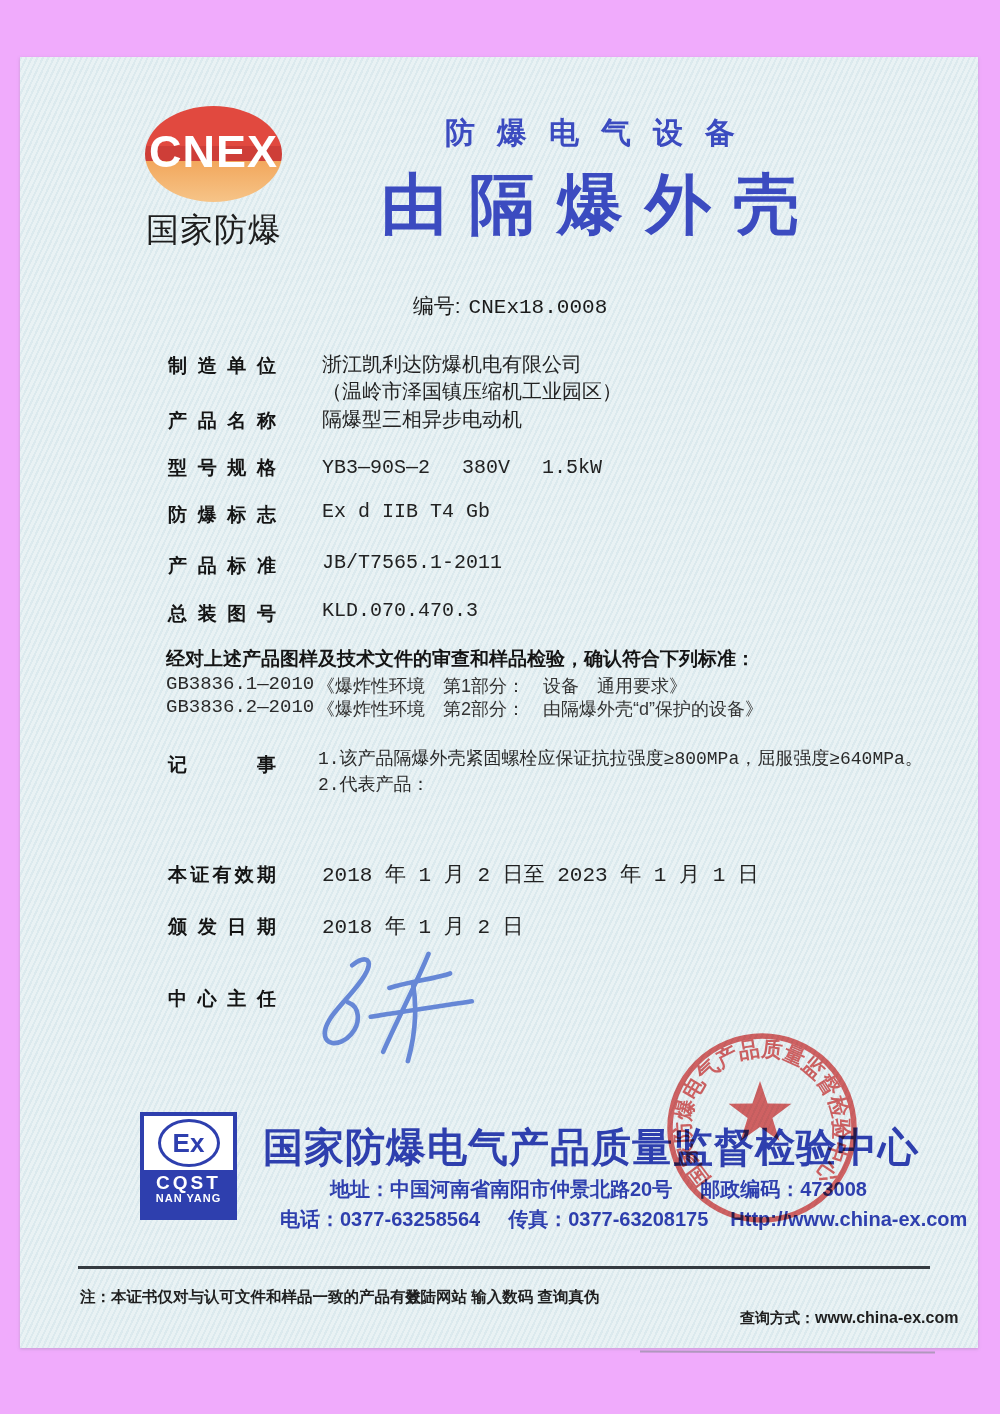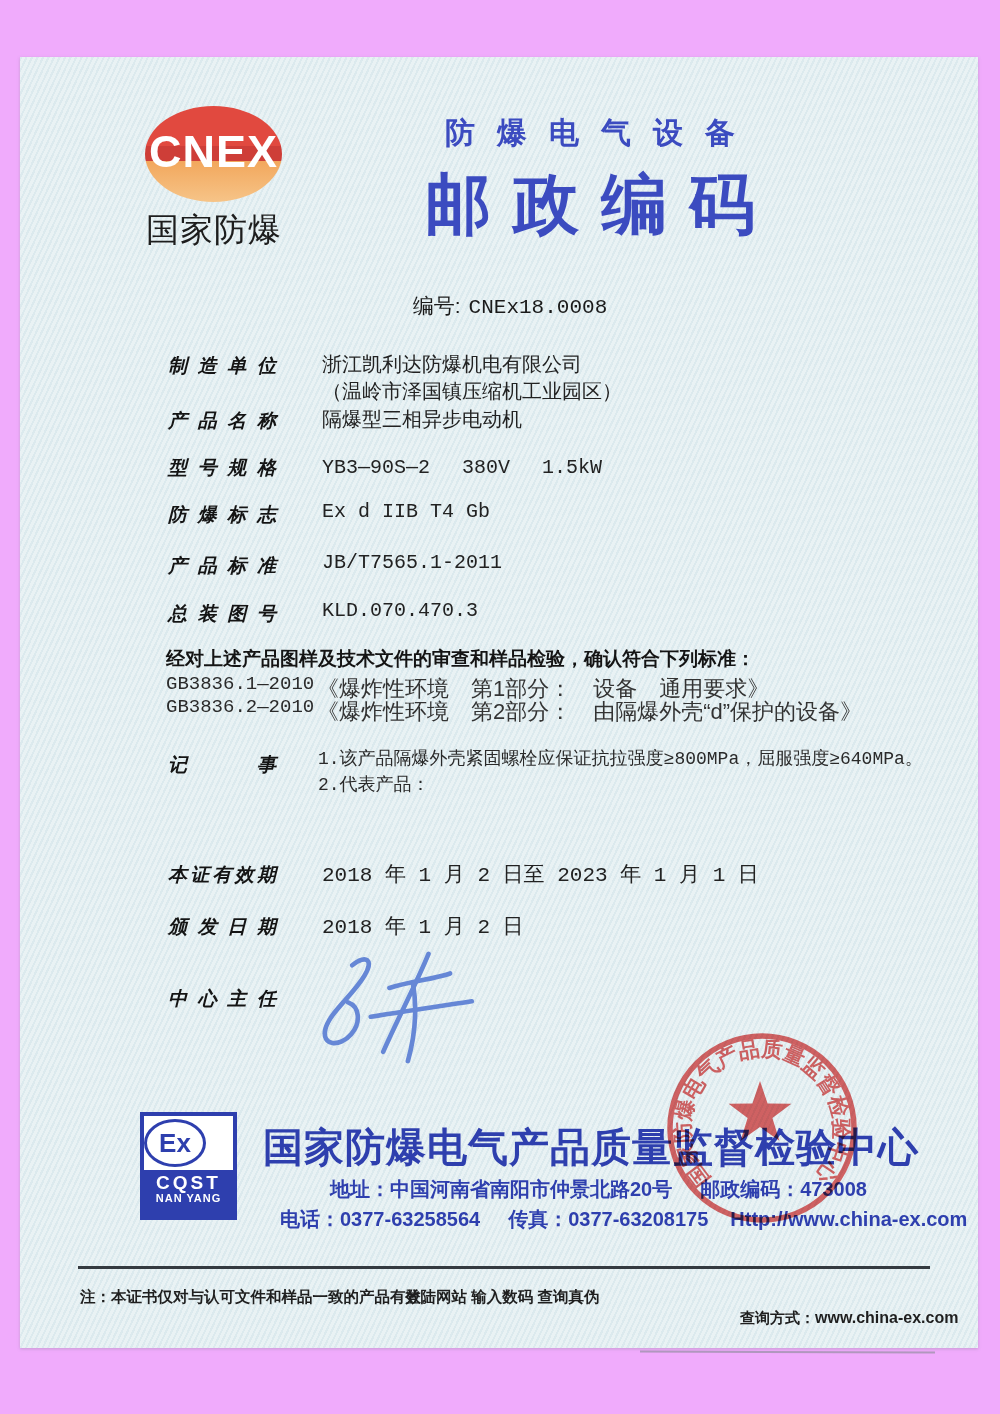--- a/index.html
+++ b/index.html
@@ -28,31 +28,31 @@
               color:#3b4bc0; letter-spacing:22px; text-indent:22px; }
   .title { left:290px; top:160px; width:600px; text-align:center; font-size:66px; font-weight:bold;
            color:#3b4bc0; letter-spacing:22px; text-indent:22px; }
   .certno { left:330px; top:292px; width:360px; text-align:center; font-size:21px; color:#1a1a1a; }
   .certno .val { font-family:"Liberation Mono","DejaVu Sans Mono",monospace; margin-left:8px; }
 
   
   .flabel { display:inline-block; width:108px; text-align:justify; text-align-last:justify;
             font-size:19px; font-weight:600; color:#141414; }
   .fvalue { font-family:"Liberation Mono","DejaVu Sans Mono",monospace; font-size:20px; color:#222222; }
-  .lab { left:168px;font-style:italic; }
+  .lab { left:168px; }
   .val { left:322px; }
 
   .intro { left:166px; font-size:19px; font-weight:600; color:#141414; }
   .gbcode { left:166px; font-family:"Liberation Mono","DejaVu Sans Mono",monospace; font-size:19px; color:#2a2a2a; }
-  .gbdesc { left:317px; font-size:22px; color:#333333; }
+  .gbdesc { left:317px; font-size:18px; color:#333333; }
   .noteline { font-family:"Liberation Mono","DejaVu Sans Mono",monospace; font-size:18px; color:#2a2a2a; }
 
   
   .badge { left:140px; top:1112px; width:97px; height:108px; border:4px solid #2e3fae; background:#ffffff; }
-  .badge .top { height:54px; display:flex; align-items:center; }
+  .badge .top { height:54px; display:flex; align-items:center; justify-content:center; }
   .badge .ex-circle { width:62px; height:48px; border:3px solid #2e3fae; border-radius:50%;
                       display:flex; align-items:center; justify-content:center; }
   .badge .ex-circle span { color:#2e3fae; font-size:26px; font-weight:bold; }
   .badge .bottom { height:46px; background:#2e3fae; color:#ffffff; text-align:center; line-height:1.05; padding-top:3px; }
   .badge .cqst { font-size:19px; letter-spacing:3px; font-weight:600; }
   .badge .ny { font-size:11px; letter-spacing:1px; font-weight:600;text-align:center; }
   .org-name { left:263px; top:1120px; width:650px; font-size:40px; font-weight:bold; color:#2e3fae;
               white-space:nowrap; letter-spacing:1px; }
   .org-line { font-size:20px; font-weight:bold; color:#2e3fae; white-space:nowrap; }
   .gap28 { display:inline-block; width:28px; }
@@ -74,21 +74,21 @@
 <body>
 
 <div class="page">
   <div class="paper abs" style="left:20px;top:57px;"></div>
 
   <div class="abs logo-ellipse">
     <span>CNEX</span>
   </div>
   <div class="abs subtitle">防爆电气设备</div>
   <div class="abs logo-caption">国家防爆</div>
-  <div class="abs title">邮政编码</div>
+  <div class="abs title">由隔爆外壳</div>
   <div class="abs certno">
     <span>编号:</span><span class="val">CNEx18.0008</span>
   </div>
 
   <div class="abs lab" style="top:353px;"><span class="flabel">制造单位</span></div>
   <div class="abs val fvalue" style="top:378px;">（温岭市泽国镇压缩机工业园区）</div>
   <div class="abs val fvalue" style="top:351px;">浙江凯利达防爆机电有限公司</div>
 
   <div class="abs lab" style="top:408px;"><span class="flabel">产品名称</span></div>
   <div class="abs val fvalue" style="top:406px;">隔爆型三相异步电动机</div>

